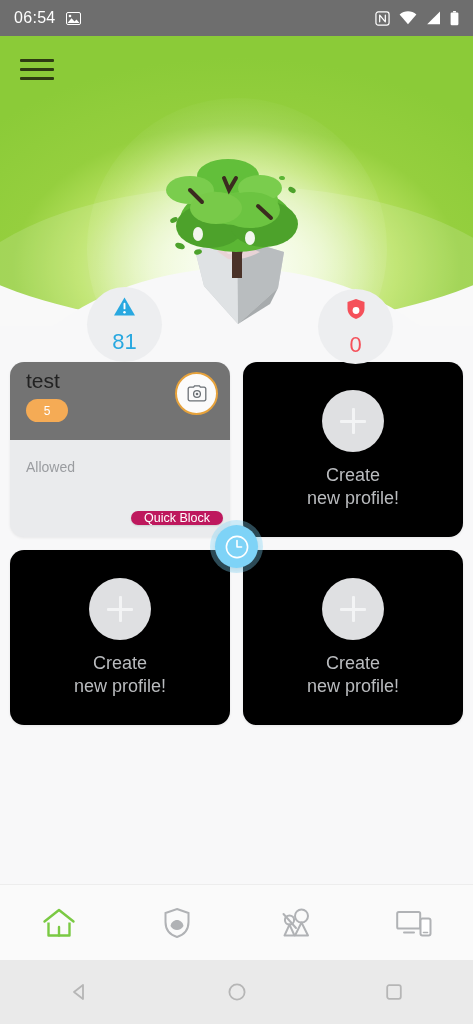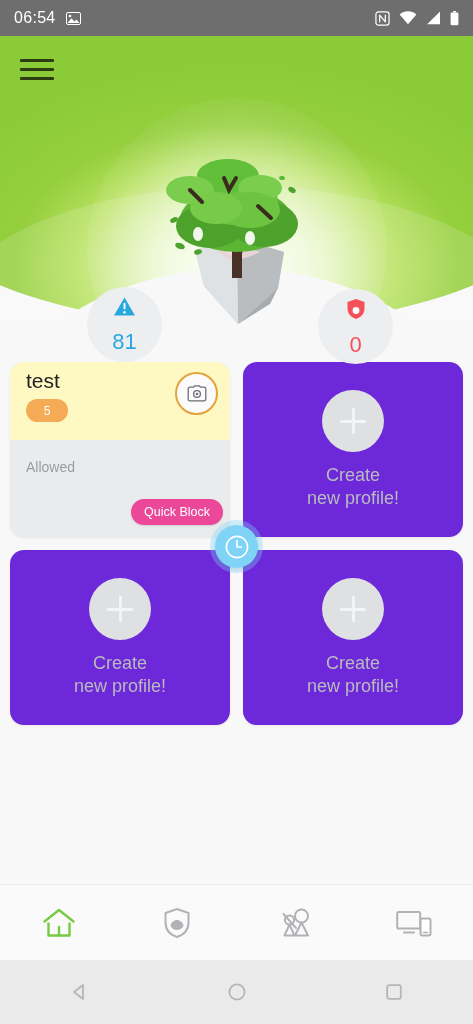--- a/index.html
+++ b/index.html
@@ -69,21 +69,21 @@
   .stat-val { font-size: 22px; font-weight: 500; line-height: 1; }
   .stat-warn .stat-val { color: #29a8e0; }
   .stat-block .stat-val { color: #f5505a; }
 
   
   .grid {
     position: absolute; left: 10px; top: 362px; width: 453px;
     display: grid; grid-template-columns: 1fr 1fr; gap: 13px; z-index: 15;
   }
   .card {
-    height: 175px; border-radius: 14px; background: #6d28d9;
+    height: 175px; border-radius: 14px; background: #000000;
     position: relative; overflow: hidden;
     box-shadow: 0 1px 3px rgba(0,0,0,.07);
   }
   .card-empty {
     display: flex; flex-direction: column; align-items: center;
     justify-content: center; gap: 12px; cursor: pointer;
   }
   .plus-circle {
     width: 62px; height: 62px; border-radius: 50%; background: #dfe0e2;
     display: flex; align-items: center; justify-content: center;
@@ -94,40 +94,40 @@
   .plus-circle::before { width: 26px; height: 3px; }
   .plus-circle::after { width: 3px; height: 26px; }
   .card-empty-label {
     font-size: 18px; color: #b9bbbe; text-align: center; line-height: 1.25;
     white-space: pre-line;
   }
 
   
   .card-profile { background: #eaebed; cursor: pointer; }
   .profile-top {
-    height: 78px; background: #fef9c3; padding: 8px 12px 0 16px;
+    height: 78px; background: #737373; padding: 8px 12px 0 16px;
     display: flex; align-items: flex-start; justify-content: space-between;
   }
   .profile-name { font-size: 21px; color: #222222; line-height: 1.05; }
   .profile-count {
     margin-top: 7px; min-width: 42px; height: 23px; padding: 0 12px;
     background: #f5ab55; border-radius: 12px; color: #ffffff;
     font-size: 12px; display: inline-flex; align-items: center; justify-content: center;
   }
   .avatar-ring {
     width: 43px; height: 43px; border-radius: 50%; border: 2px solid #e6a23c;
     display: flex; align-items: center; justify-content: center;
     background: #fbfbfb; margin-top: 2px; flex: 0 0 auto;
   }
   .profile-body { position: relative; height: 97px; padding: 19px 12px 0 16px; }
   .profile-status { font-size: 14px; color: #9a9ca0; }
   .quick-block {
     position: absolute; right: 7px; bottom: 12px;
-    background: #ec4899; color: #ffffff; font-size: 12.5px;
-    padding: 6px 13px; border-radius: 13px; cursor: pointer;
+    background: #be185d; color: #ffffff; font-size: 12.5px;
+    padding: 0 13px; border-radius: 13px; cursor: pointer;
     box-shadow: 0 1px 2px rgba(0,0,0,.12);
   }
 
   
   .fab-clock {
     position: absolute; left: 215px; top: 525px; width: 43px; height: 43px;
     border-radius: 50%; background: #7ed3f7; z-index: 30;
     display: flex; align-items: center; justify-content: center;
     box-shadow: 0 0 0 5px rgba(126,211,247,.35), 0 2px 4px rgba(0,0,0,.12);
     cursor: pointer;

